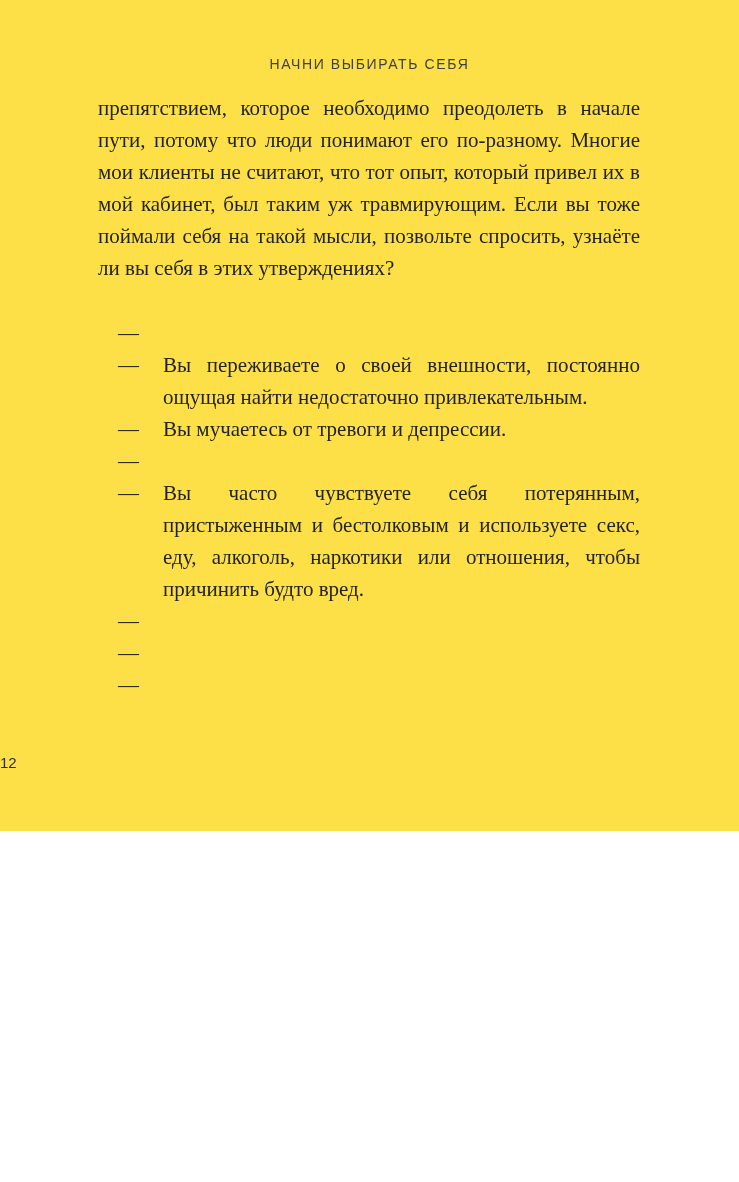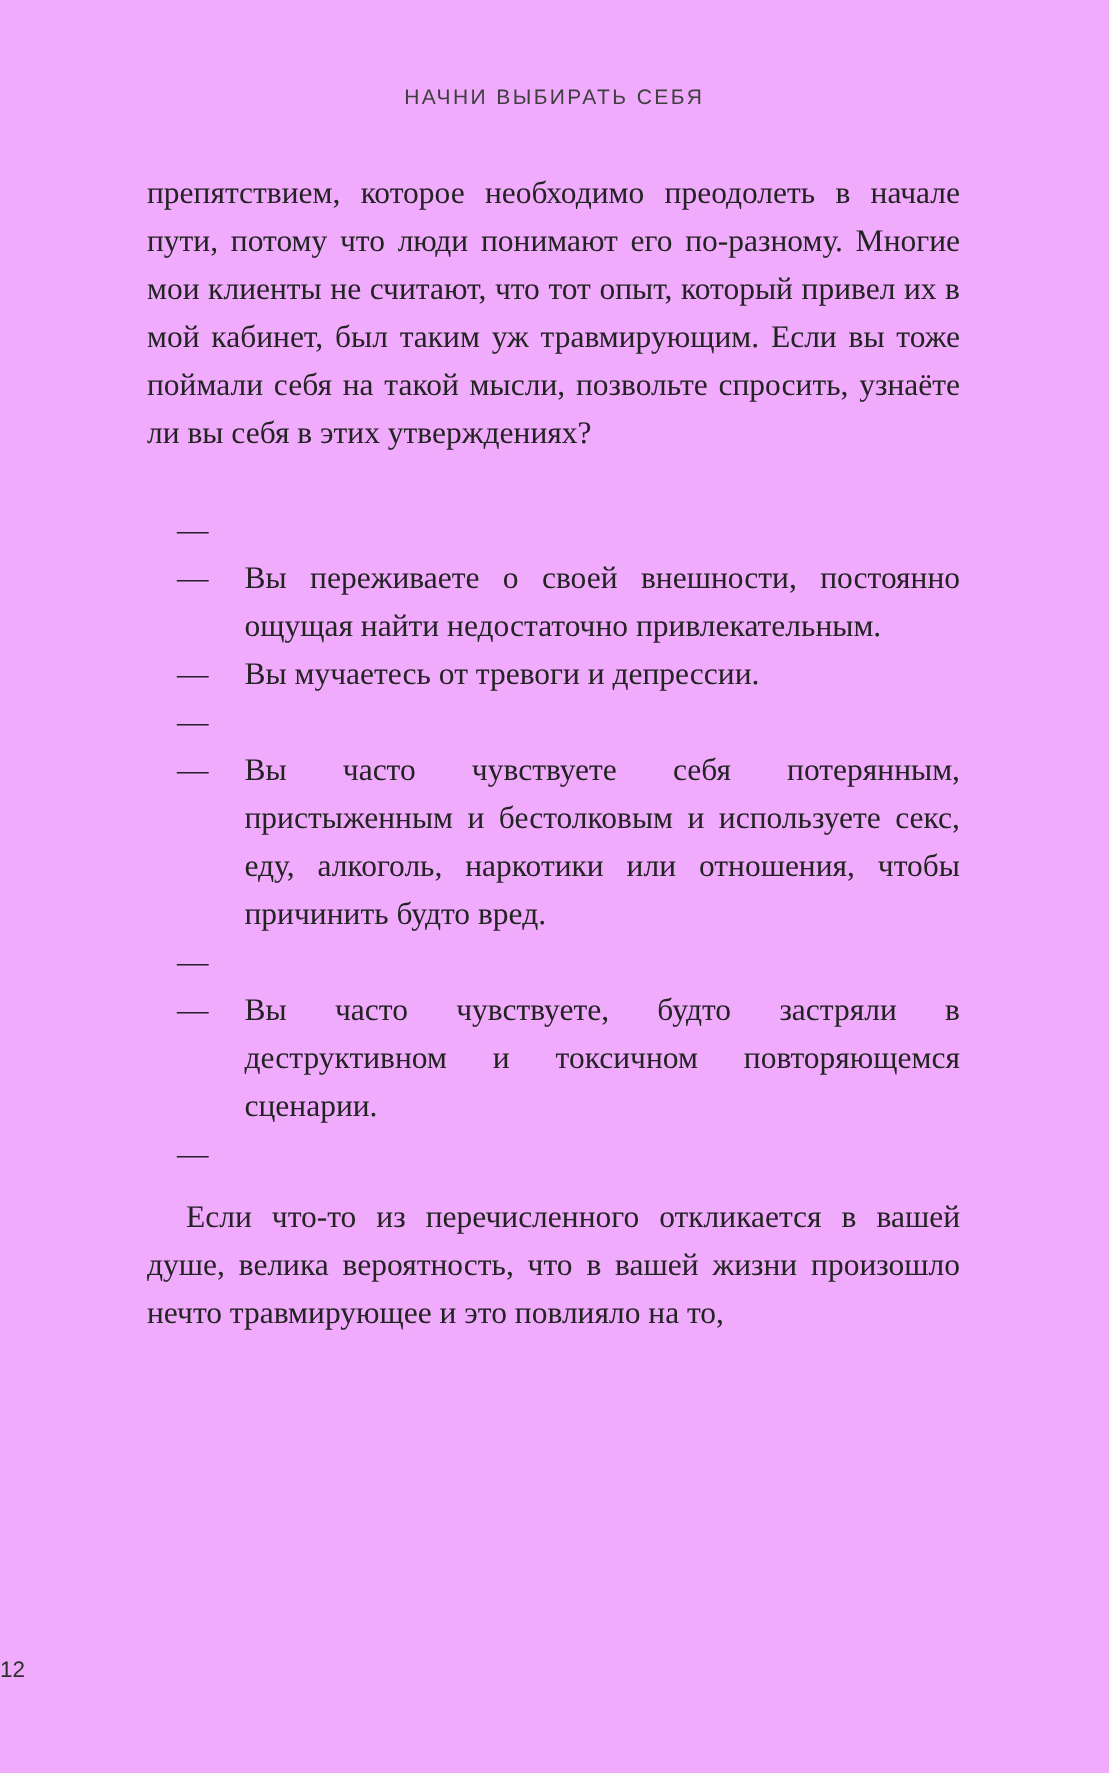--- a/index.html
+++ b/index.html
@@ -3,41 +3,41 @@
 <meta charset="utf-8">
 <style>
   html, body {
     margin: 0;
     padding: 0;
     background: #ffffff;
   }
   .page {
     position: relative;
     width: 739px;
-    height: 1182px;
-    background: #f0abfc;
+    height: 831px;
+    background: #fde047;
     overflow: hidden;
     font-family: "Liberation Serif", "DejaVu Serif", serif;
     color: #232323;
   }
   .running-header {
     position: absolute;
     top: 56px;
     left: 0;
     right: 0;
     text-align: center;
     font-family: "Liberation Sans", "DejaVu Sans", sans-serif;
     font-size: 14px;
     font-weight: 400;
     letter-spacing: 1.6px;
     color: #3f3f3f;
   }
   .body-text {
     position: absolute;
-    top: 112px;
+    top: 92px;
     left: 98px;
     width: 542px;
     font-size: 21px;
     line-height: 32px;
     text-align: justify;
   }
   .para {
     margin: 0;
   }
   .para-indent {
@@ -107,30 +107,28 @@
         <span class="list-dash">—</span>
         <span class="list-item-text">Вы часто чувствуете себя потерянным, пристыженным и бестолковым и используете секс, еду, алкоголь, наркотики или отношения, чтобы причинить будто вред.</span>
       </div>
 
       <div class="list-item">
         <span class="list-dash">—</span>
       </div>
 
       <div class="list-item">
         <span class="list-dash">—</span>
-        <span class="list-item-text">Вы часто чувствуете, будто застряли в деструктивном и токсичном повторяющемся сценарии.</span>
       </div>
 
       <div class="list-item">
         <span class="list-dash">—</span>
       </div>
 
     </div>
 
-    <p class="para para-indent">Если что-то из перечисленного откликается в вашей душе, велика вероятность, что в вашей жизни произошло нечто травмирующее и это повлияло на то,</p>
 
   </main>
 
   <footer class="page-footer">
     <span>12</span>
   </footer>
 
 </div>
 
 </body></html>

